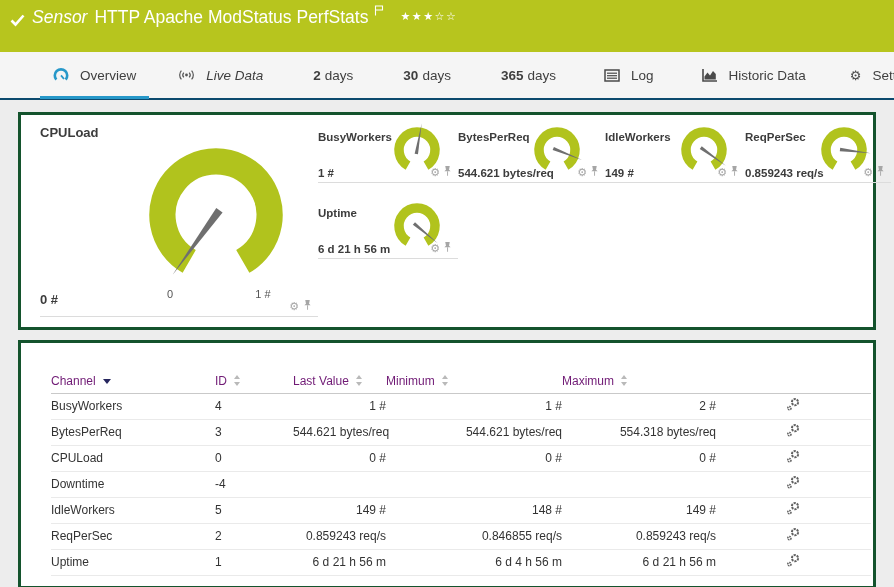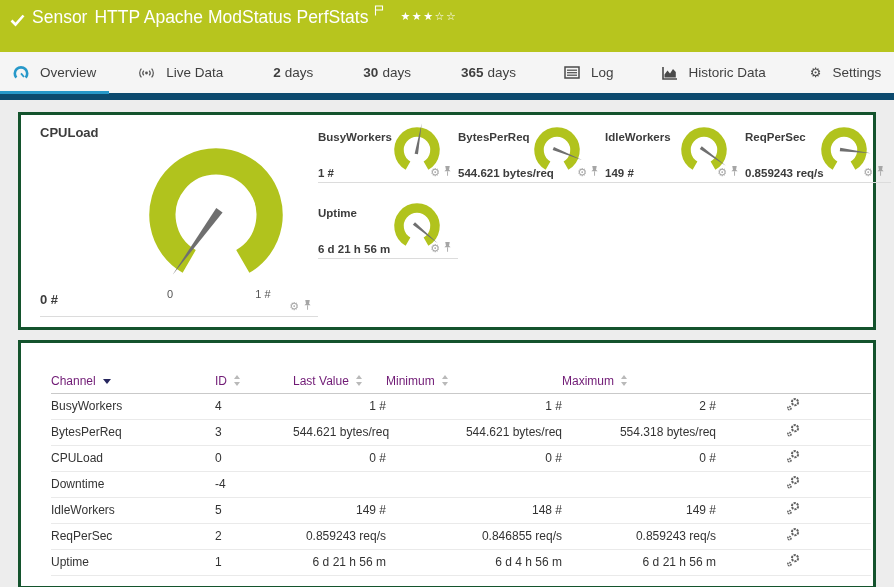--- a/index.html
+++ b/index.html
@@ -7,35 +7,35 @@
   body {
     width:894px; height:587px; overflow:hidden;
     background:#ededed;
     font-family:"Liberation Sans", sans-serif;
     color:#333;
   }
   
   .topbar { position:relative; height:52px; background:var(--brand-green,#b7c51e); color:#fff; }
   .check-icon { position:absolute; left:10px; top:13px; }
   .brand-line { position:absolute; left:32px; top:7px; font-size:17.5px; white-space:nowrap; }
-  .sensor-word { margin-right:7px; }
+  .sensor-word { font-style:italic; margin-right:7px; }
   .flag-icon { display:inline-block; margin-left:6px; position:relative; top:-7px; }
   .stars { margin-left:16px; font-size:11px; letter-spacing:1.5px; position:relative; top:-3px; }
   .status-ok { position:absolute; left:47px; top:31px; font-size:15px; font-weight:700;margin-top:20px; }
 
   
   .tabbar { position:relative; display:flex; align-items:center; height:48px;
-    background:#f5f5f5; border-bottom:7px solid #0c4a6e; }
+    background:#f5f5f5; border-bottom:2px solid #0c4a6e; padding-left:40px; }
   .tab { display:flex; align-items:center; height:100%; padding:0 13px; position:relative;
     font-size:13.5px; color:#3f3f3f; cursor:pointer; white-space:nowrap; }
   .tab .ticon { margin-right:7px; display:flex; }
   .tab .bold { font-weight:700; margin-right:4px; }
   .tab.active::after { content:""; position:absolute; left:0; right:0; bottom:-1px; height:3px;
     background:var(--accent-blue,#2798c9); }
-  #tab-live { margin-left:16px; }
+  #tab-live { margin-left:16px;font-style:italic; }
   #tab-d2, #tab-d30, #tab-d365 { margin-left:24px; }
   #tab-historic { margin-left:22px; }
   #tab-log { margin-left:22px; }
   #tab-settings { margin-left:18px; }
   .gear-glyph { font-size:13px; color:#4a4a4a; line-height:1; }
 
   
   .content { padding:12px 18px; }
   .card { background:#fff; border:3px solid #14532d; }
   .card-gauges { position:relative; height:218px; margin-bottom:10px; }

